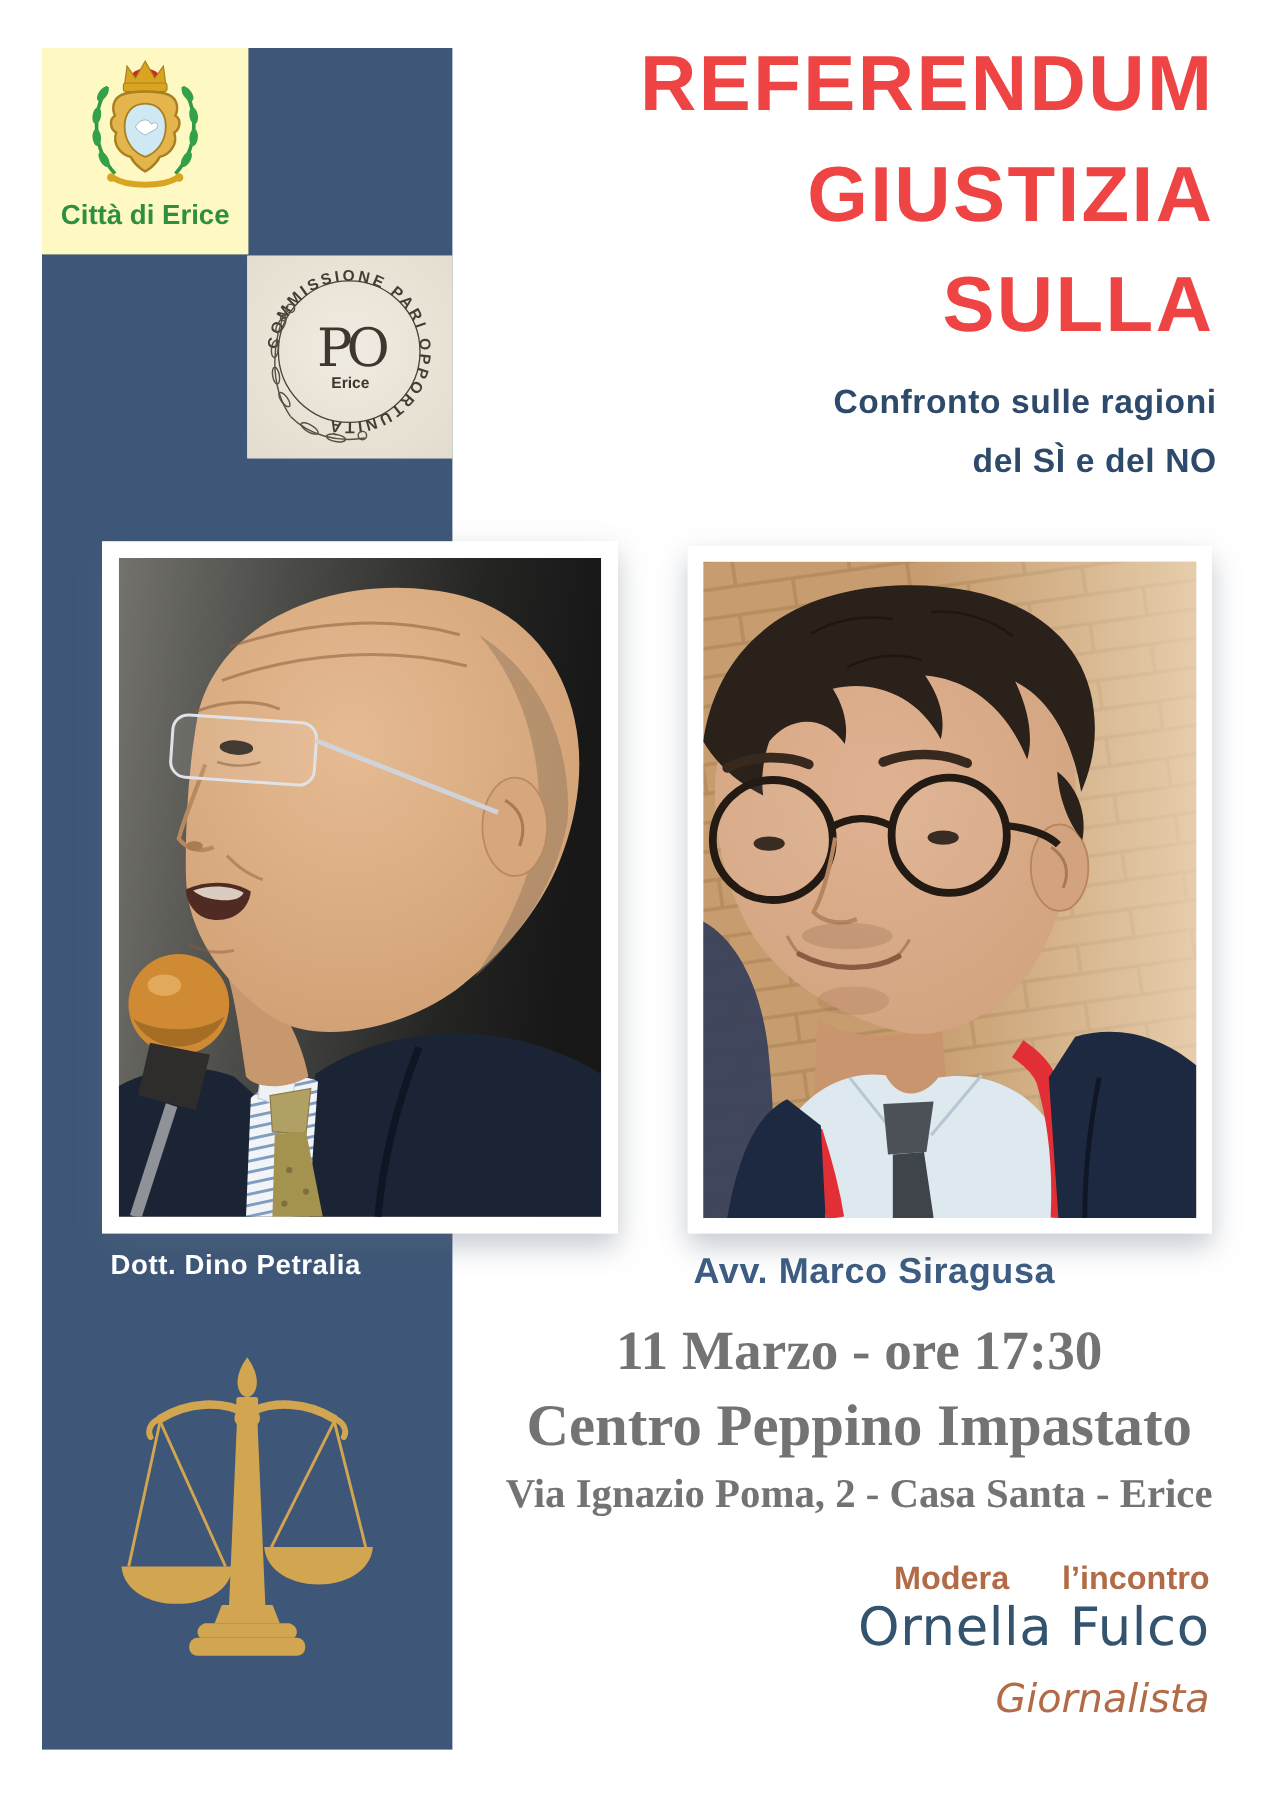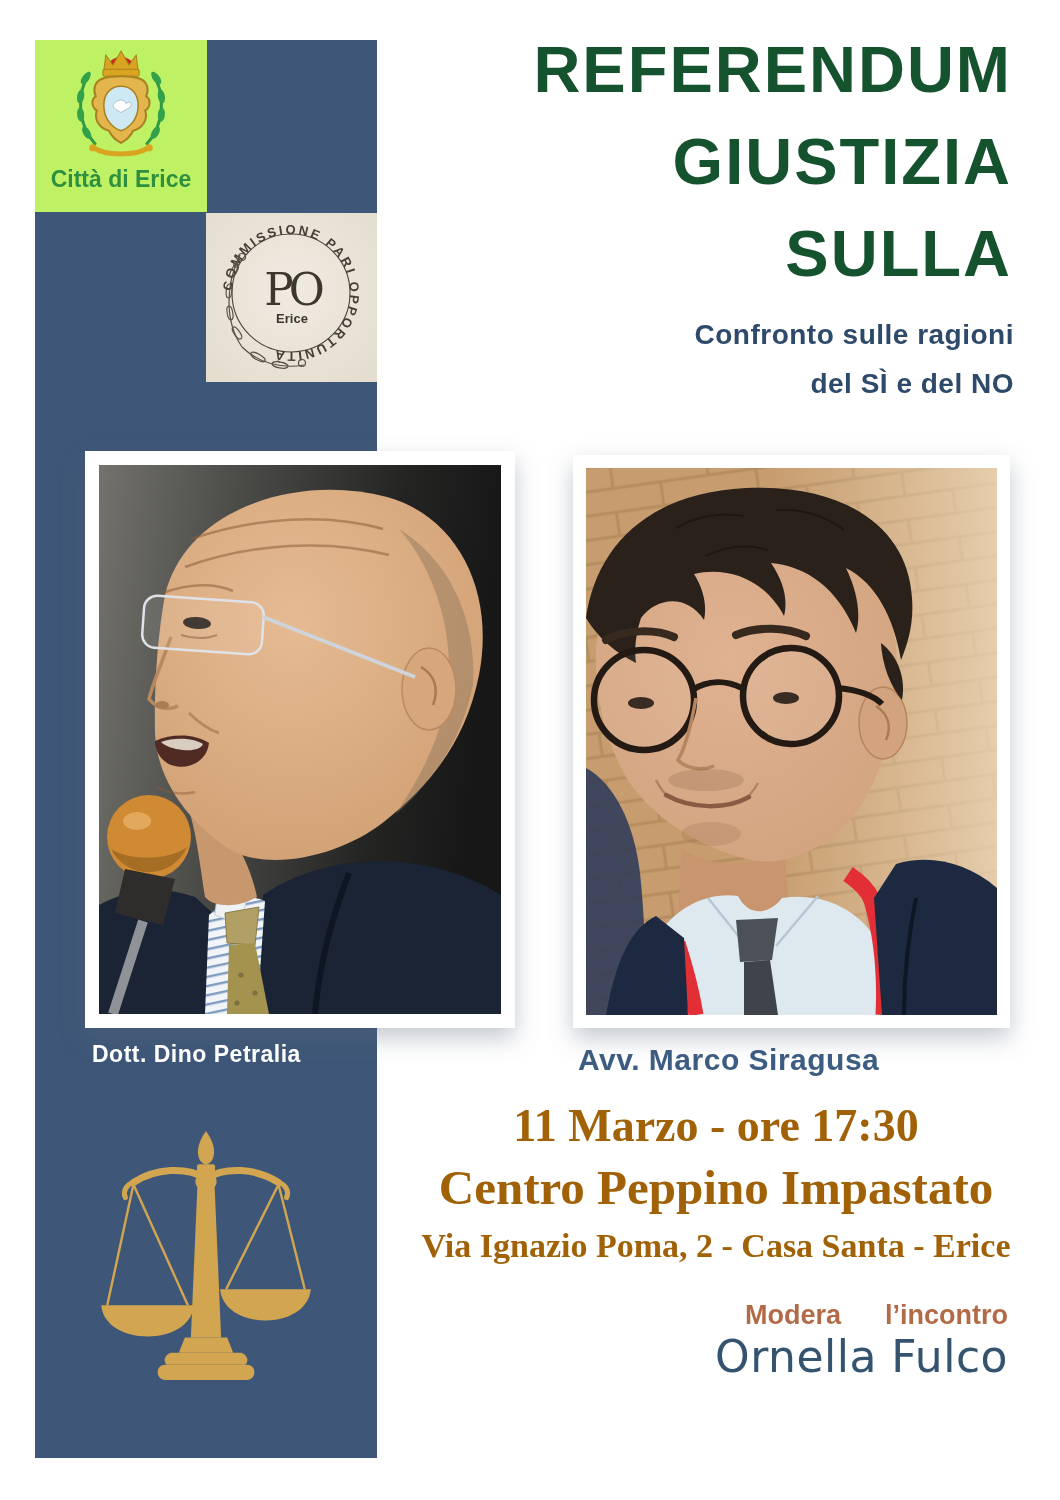--- a/index.html
+++ b/index.html
@@ -6,40 +6,40 @@
   .poster{
     position:relative; width:1060px; height:1500px; background:#ffffff;
     font-family:"Liberation Sans", sans-serif; overflow:hidden;
   }
   
   .blue-panel{
     position:absolute; left:35px; top:40px; width:342px; height:1418px;
     background:#3E5778;
   }
   .city-card{
-    position:absolute; left:0; top:0; width:172px; height:172px; background:#bef264;
+    position:absolute; left:0; top:0; width:172px; height:172px; background:#fef9c3;
     display:flex; flex-direction:column; align-items:center; justify-content:flex-start;
     padding-top:8px; box-sizing:border-box;
   }
   .city-caption{
     margin-top:2px; color:#2D8F3F; font-weight:700; font-size:23px; letter-spacing:0px;
     white-space:nowrap;
   }
   .po-badge{
     position:absolute; left:171px; top:173px; width:171px; height:169px;
     background:#EAE4DA;
   }
   .po-badge svg{display:block;width:100%;height:100%;}
   .scales{
     position:absolute; left:58px; top:1088px; width:226px; height:268px;
   }
   
   .title{
     position:absolute; right:48px; top:24px; text-align:right;
-    color:#14532d; font-weight:800; font-size:65px; line-height:92px; letter-spacing:2px;
+    color:#ef4444; font-weight:800; font-size:65px; line-height:92px; letter-spacing:2px;
     white-space:nowrap;
   }
   .subtitle{
     position:absolute; right:46px; top:310px; text-align:right;
     color:#2E4A6B; font-weight:700; font-size:28px; line-height:49px; letter-spacing:0.5px;
     white-space:nowrap;
   }
   
   .photo-card{
     position:absolute; background:#ffffff;
@@ -52,21 +52,21 @@
     position:absolute; left:92px; top:1041px; color:#ffffff;
     font-weight:700; font-size:23px; letter-spacing:0.5px; white-space:nowrap;
   }
   .caption-right{
     position:absolute; left:578px; top:1043px; color:#3C5C82;
     font-weight:700; font-size:30px; letter-spacing:0.5px; white-space:nowrap;
   }
   
   .event{
     position:absolute; left:392px; top:1100px; width:648px; text-align:center;
-    font-family:"Liberation Serif", serif; font-weight:700; color:#a16207;
+    font-family:"Liberation Serif", serif; font-weight:700; color:#737373;
   }
   .event .dt{   font-size:46px; line-height:1.15;}
   .event .venue{font-size:49px; line-height:1.1; margin-top:8px;}
   .event .addr{ font-size:34px; line-height:1.1; margin-top:12px;}
   
   .moderator{
     position:absolute; left:388px; top:1300px; width:620px; text-align:right;
   }
   .moderator .label{
     display:inline-flex; gap:44px; color:#B26B46; font-weight:700; font-size:27px;
@@ -336,15 +336,16 @@
     <div class="venue">Centro Peppino Impastato</div>
     <div class="addr">Via Ignazio Poma, 2 - Casa Santa - Erice</div>
   </div>
 
   <div class="moderator">
     <div class="label">
       <span>Modera</span>
       <span>l’incontro</span>
     </div>
     <div class="name">Ornella Fulco</div>
+    <div class="role">Giornalista</div>
   </div>
 
 </div>
 
 </body></html>

